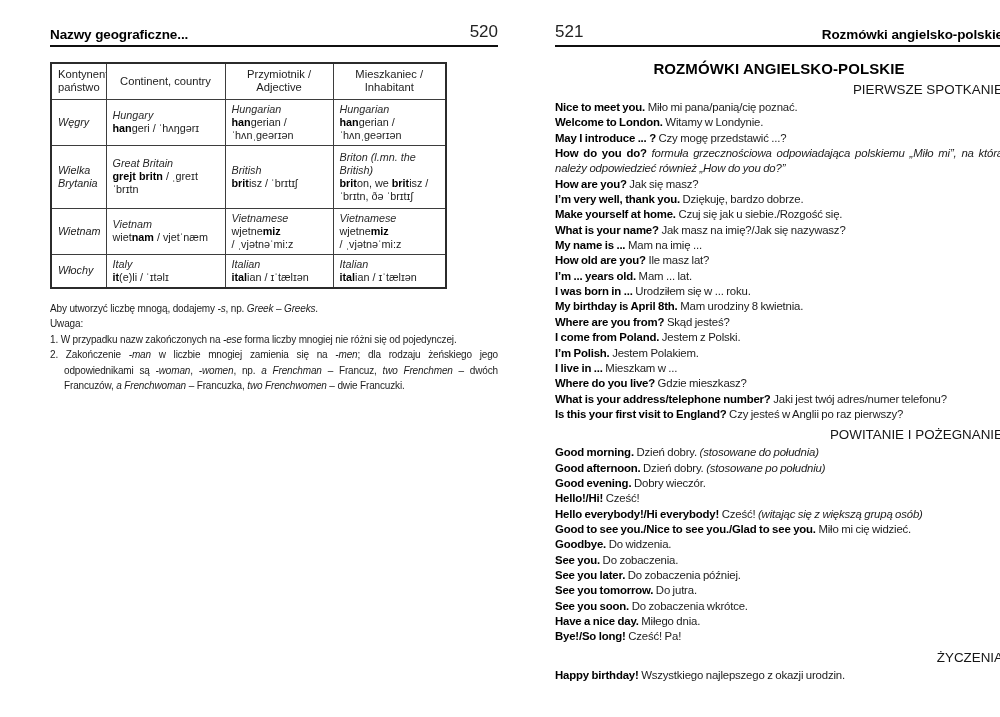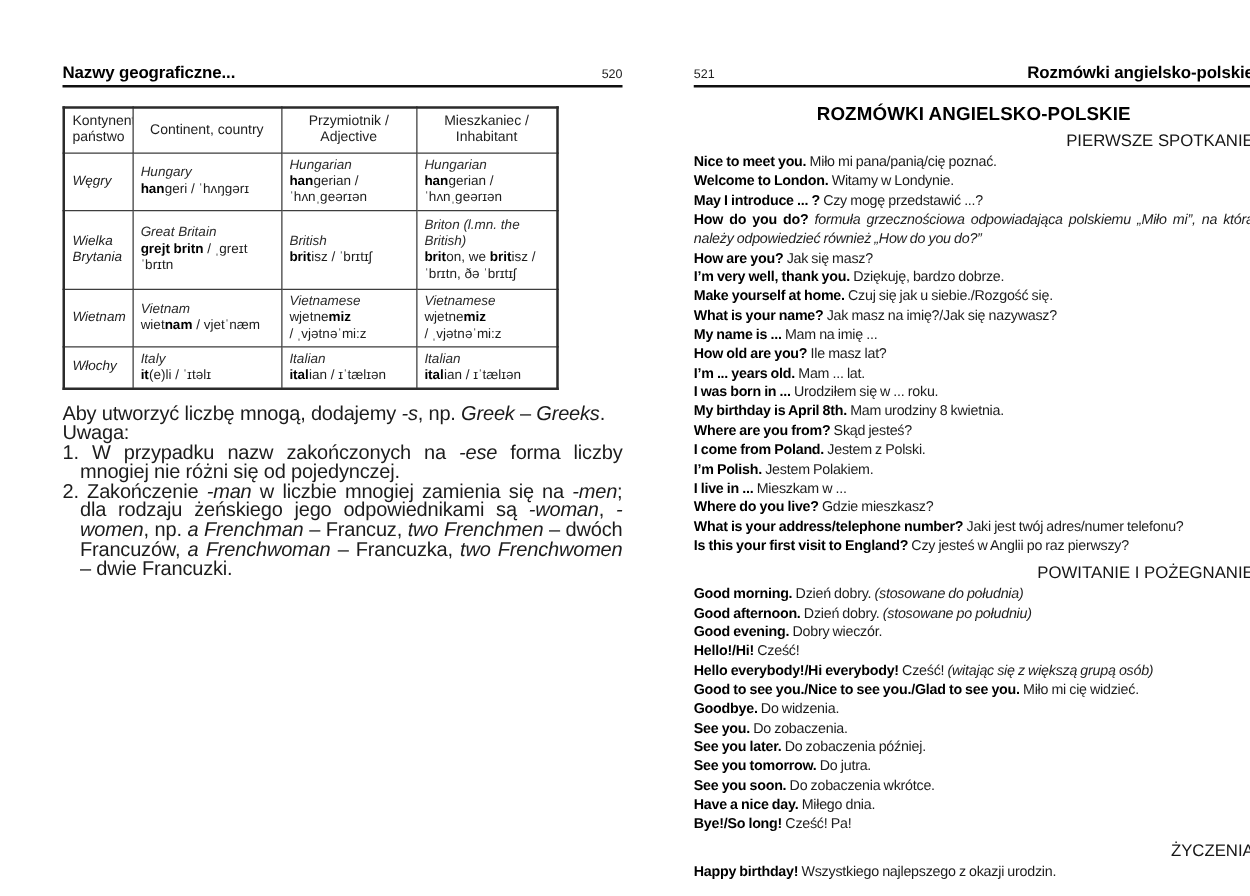--- a/index.html
+++ b/index.html
@@ -4,30 +4,30 @@
 <style>
   html, body {
     margin: 0; padding: 0;
     width: 1000px; height: 717px;
     background: #ffffff;
     overflow: hidden;
     font-family: "Liberation Sans", "DejaVu Sans", sans-serif;
     color: #1c1c1c;
   }
   .book { position: relative; width: 1000px; height: 717px; background:#fff; }
-  .page { position: absolute; top: 22px; width: 448px; margin-top: 28px; }
+  .page { position: absolute; top: 22px; width: 448px; }
   .page-left  { left: 50px; }
   .page-right { left: 555px; }
 
   .page-header {
     display: flex; justify-content: space-between; align-items: flex-end;
     border-bottom: 2px solid #101010; padding-bottom: 3px;
   }
   .ph-title { font-weight: bold; font-size: 13.5px; color:#000; letter-spacing:-0.1px; }
-  .ph-num   { font-size: 10px; color:#222; }
+  .ph-num   { font-size: 17px; color:#222; }
 
   
   table.geo {
     border-collapse: collapse; table-layout: fixed;
     width: 395px; margin-top: 15px;
     border: 2px solid #2b2b2b;
   }
   table.geo th, table.geo td {
     border: 1px solid #3d3d3d;
     font-size: 10.8px; line-height: 13px;
@@ -38,21 +38,21 @@
   table.geo thead tr { height: 36px; }
   table.geo tbody tr:nth-child(1) { height: 41px; }
   table.geo tbody tr:nth-child(2) { height: 63px; }
   table.geo tbody tr:nth-child(3) { height: 43px; }
   table.geo tbody tr:nth-child(4) { height: 30px; }
   table.geo td.c0 { font-style: italic; }
   table.geo b { color: #000; }
   table.geo i { color: #2a2a2a; }
 
   
-  .notes { margin-top: 12px; font-size: 16px; line-height: 15.6px; letter-spacing:-0.15px; }
+  .notes { margin-top: 12px; font-size: 10px; line-height: 15.6px; letter-spacing:-0.15px; }
   .note { text-align: justify; }
   .note.indent { padding-left: 14px; text-indent: -14px; }
 
   
   .book-title {
     text-align: center; font-weight: bold; color:#000;
     font-size: 15px; margin: 13px 0 3px 0; letter-spacing: 0.1px;
   }
   .section-heading {
     text-align: right; font-weight: normal; color:#161616;

